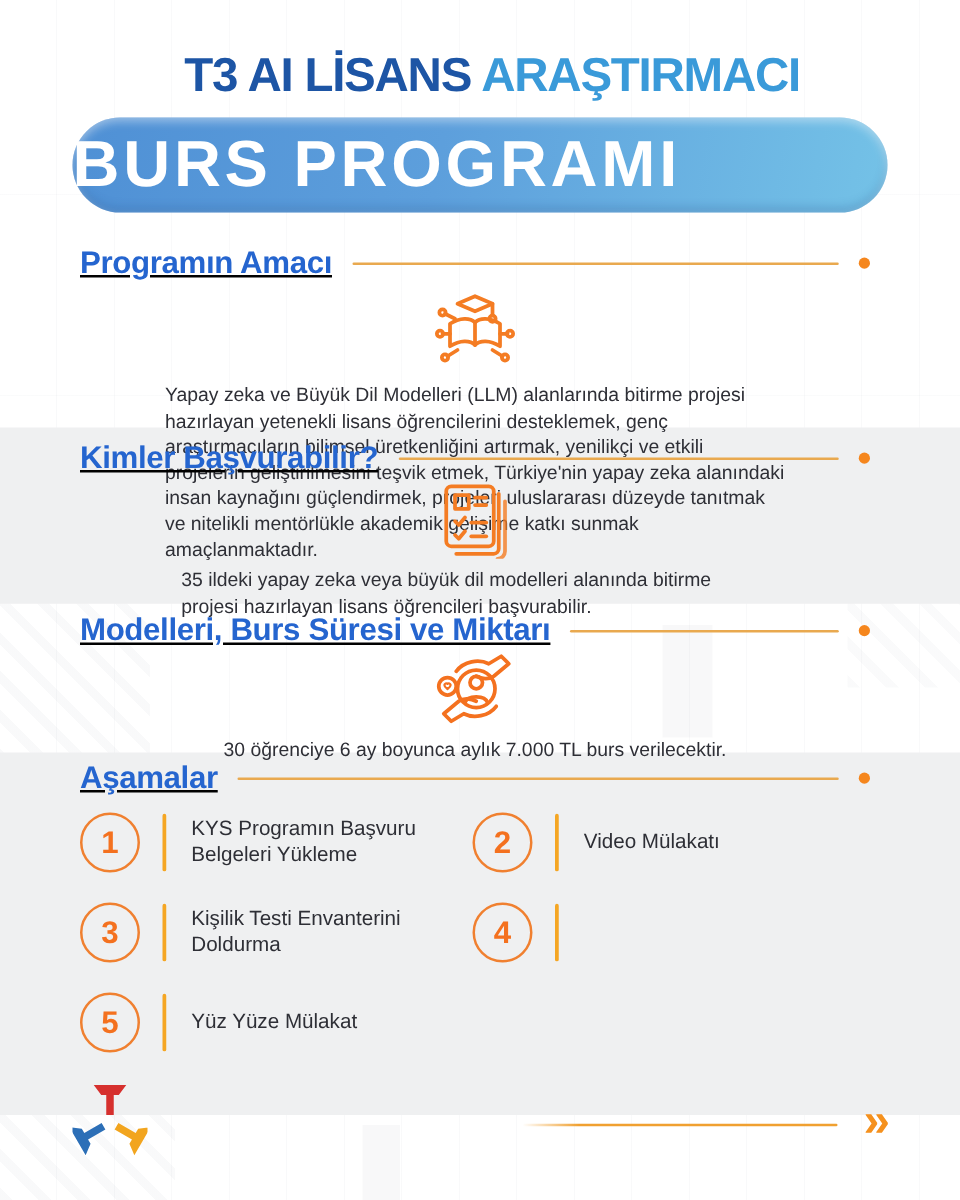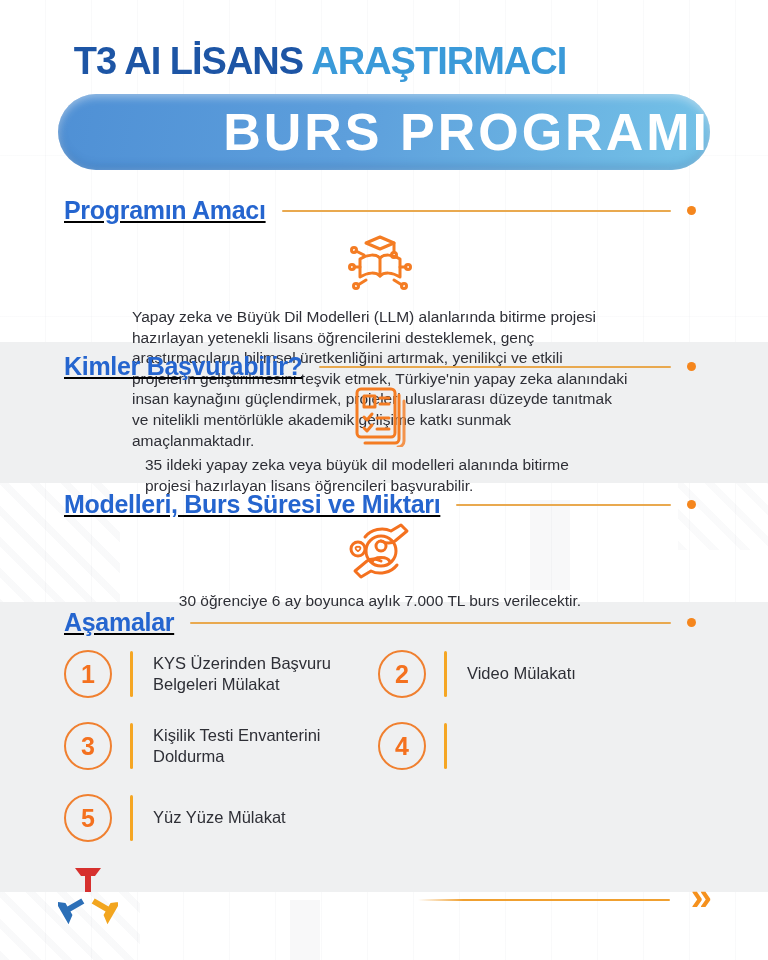--- a/index.html
+++ b/index.html
@@ -23,31 +23,31 @@
   .bg-sq{position:absolute;z-index:0;background:rgba(110,120,140,0.05);pointer-events:none;}
   
   .band{position:absolute;left:0;width:768px;background:#eff0f1;z-index:1;pointer-events:none;}
   .band1{top:342px;height:141px;}
   .band2{top:602px;height:290px;}
 
   .layer{position:absolute;inset:0;z-index:2;}
 
   
   .title{
-    position:absolute;top:40px;left:0;width:640px;text-align:center;
+    position:absolute;top:40px;left:0;width:640px;text-align:right;
     font-size:38px;font-weight:800;letter-spacing:-1px;white-space:nowrap;
   }
   .title .dark{color:#1d55a5;}
   .title .light{color:#3a9ad9;}
   .pill{
     position:absolute;top:94px;left:58px;width:652px;height:76px;
     border-radius:38px;
     background:linear-gradient(100deg,#4f90d5 0%,#5d9fdc 45%,#74c2e7 100%);
     box-shadow:inset 0 3px 8px rgba(255,255,255,0.45), inset 0 -4px 8px rgba(30,80,140,0.25);
-    display:flex;align-items:center;justify-content:flex-end;
+    display:flex;align-items:center;justify-content:flex-start;
   }
   .pill span{
     color:#ffffff;font-size:52px;font-weight:800;letter-spacing:3px;white-space:nowrap;
   }
 
   
   .section{position:absolute;left:64px;right:72px;}
   .sec-head{display:flex;align-items:center;gap:16px;text-decoration:underline;}
   .sec-head h2{
     margin:0;font-size:25px;font-weight:700;color:#2565cf;letter-spacing:-0.3px;white-space:nowrap;
@@ -200,21 +200,21 @@
       <h2>Aşamalar</h2>
       <div class="rule"></div>
       <div class="dot"></div>
     </div>
   </div>
 
   <div class="steps">
     <div class="step">
       <div class="step-num">1</div>
       <div class="step-line"></div>
-      <div class="step-label">KYS Üzerinden Başvuru Belgeleri Mülakat</div>
+      <div class="step-label">KYS Programın Başvuru Belgeleri Yükleme</div>
     </div>
     <div class="step">
       <div class="step-num">2</div>
       <div class="step-line"></div>
       <div class="step-label">Video Mülakatı</div>
     </div>
     <div class="step">
       <div class="step-num">3</div>
       <div class="step-line"></div>
       <div class="step-label">Kişilik Testi Envanterini Doldurma</div>

